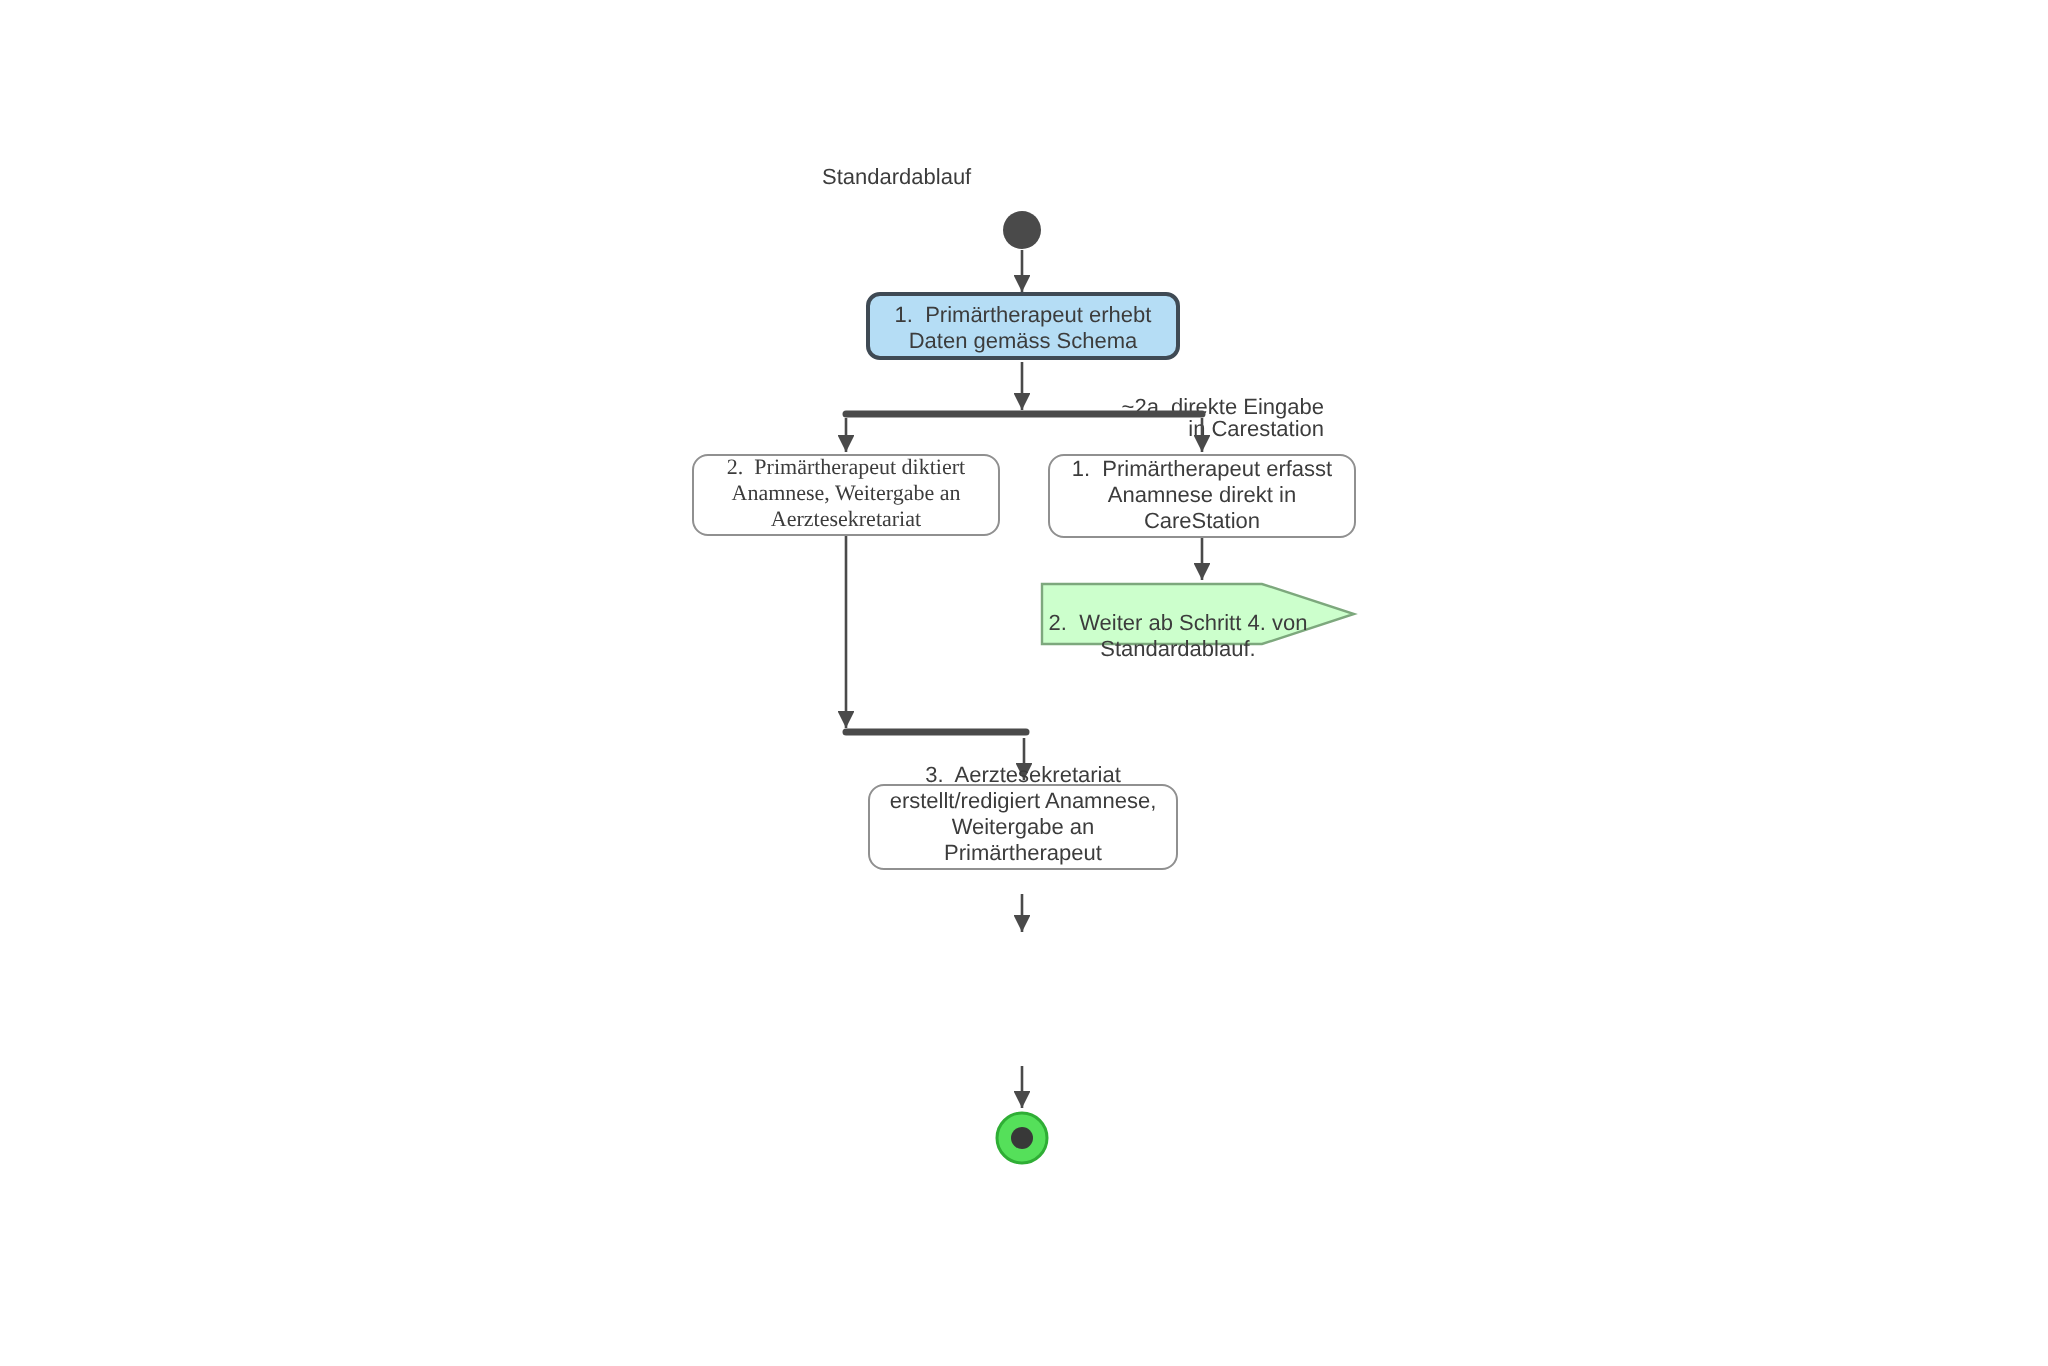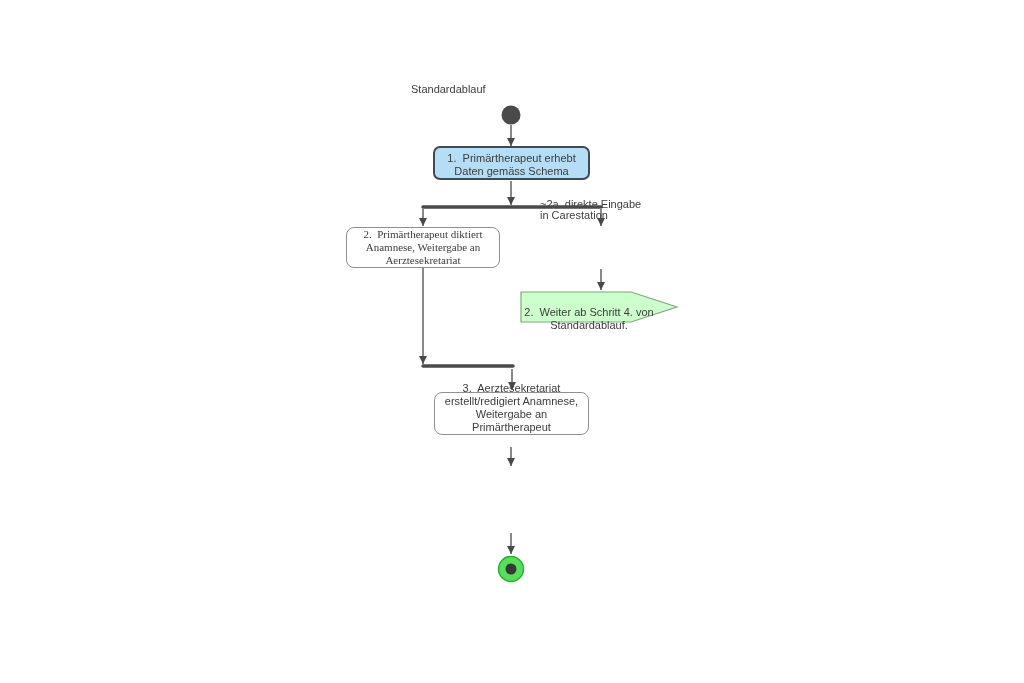--- a/index.html
+++ b/index.html
@@ -52,21 +52,21 @@
   #node-step4 { left: 434px; top: 468px; width: 155px; height: 65px; }
   #signal-label {
     left: 519px; top: 292px; width: 140px; height: 40px;
     background: transparent;
     border: none;
     border-radius: 0;
   }
   #edge-label-alt-branch {
     position: absolute;
     left: 540px; top: 199px; width: 122px;
-    text-align: left;
+    text-align: right;
     font-size: 11px; line-height: 11px;
     z-index: 1;
   }
 </style>
 </head>
 <body>
 
 <div id="canvas">
 
   <div id="diagram-title" class="txt">Standardablauf</div>
@@ -110,20 +110,25 @@
     <span class="txt">1.&nbsp; Primärtherapeut erhebt
 Daten gemäss Schema</span>
   </div>
 
   <div class="node" id="node-step2-dictate">
     <span class="txt">2.&nbsp; Primärtherapeut diktiert
 Anamnese, Weitergabe an
 Aerztesekretariat</span>
   </div>
 
+  <div class="node" id="node-alt1-carestation">
+    <span class="txt">1.&nbsp; Primärtherapeut erfasst
+Anamnese direkt in
+CareStation</span>
+  </div>
 
   <div class="node" id="signal-label">
     <span class="txt">2.&nbsp; Weiter ab Schritt 4. von
 Standardablauf.</span>
   </div>
 
   <div class="node" id="node-step3">
     <span class="txt">3.&nbsp; Aerztesekretariat
 erstellt/redigiert Anamnese,
 Weitergabe an

